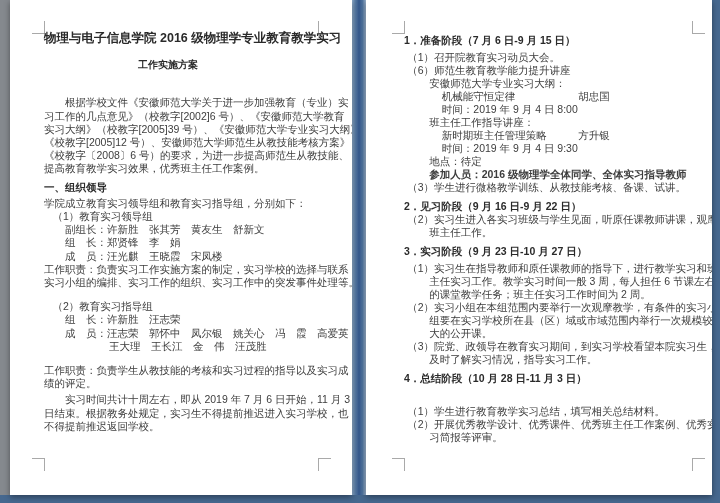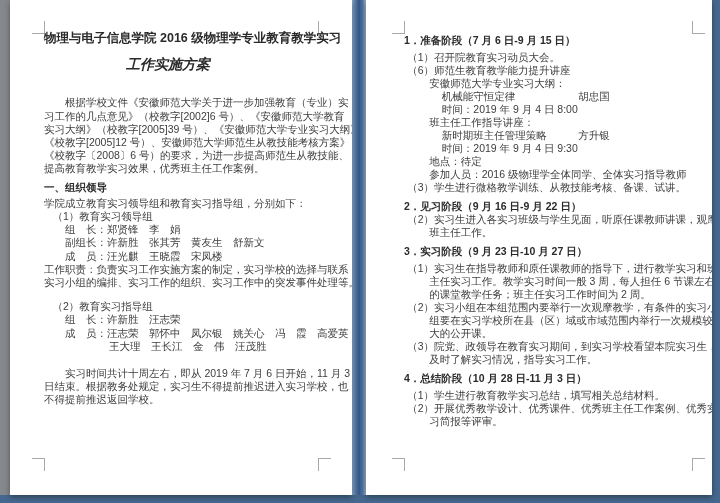--- a/index.html
+++ b/index.html
@@ -41,41 +41,43 @@
 <div class="left-strip"></div>
 <div class="gutter"></div>
 
 <div class="page" id="page1">
   <div class="mk tl"></div>
   <div class="mk tr"></div>
   <div class="mk bl"></div>
   <div class="mk br"></div>
   <div class="textcol" id="p1text">
       <div class="ln bold center" style="margin-top: 6px; font-size: 12.5px;">物理与电子信息学院 2016 级物理学专业教育教学实习</div>
-      <div class="ln bold center" style="margin-top: 13px; font-size: 14px; font-style: italic;">工作实施方案</div>
+      <div class="ln bold center" style="margin-top: 13px; font-size: 10px;">工作实施方案</div>
       <div class="ln" style="padding-left: 2em; margin-top: 25px;">根据学校文件《安徽师范大学关于进一步加强教育（专业）实</div>
       <div class="ln">习工作的几点意见》（校教字[2002]6 号）、《安徽师范大学教育</div>
       <div class="ln">实习大纲》（校教字[2005]39 号）、《安徽师范大学专业实习大纲》</div>
       <div class="ln">《校教字[2005]12 号）、安徽师范大学师范生从教技能考核方案》</div>
       <div class="ln">《校教字〔2008〕6 号）的要求，为进一步提高师范生从教技能、</div>
       <div class="ln">提高教育教学实习效果，优秀班主任工作案例。</div>
       <div class="ln bold" style="margin-top: 5px;">一、组织领导</div>
       <div class="ln" style="margin-top: 3px;">学院成立教育实习领导组和教育实习指导组，分别如下：</div>
       <div class="ln" style="padding-left: 0.8em;">（1）教育实习领导组</div>
+      <div class="ln" style="padding-left: 2em;">副组长：许新胜　张其芳　黄友生　舒新文</div>
       <div class="ln" style="padding-left: 2em;">组　长：郑贤锋　李　娟</div>
-      <div class="ln" style="padding-left: 2em;">副组长：许新胜　张其芳　黄友生　舒新文</div>
       <div class="ln" style="padding-left: 2em;">成　员：汪光麒　王晓霞　宋凤楼</div>
       <div class="ln">工作职责：负责实习工作实施方案的制定，实习学校的选择与联系，</div>
       <div class="ln">实习小组的编排、实习工作的组织、实习工作中的突发事件处理等。</div>
       <div class="ln" style="height: 11px;"></div>
       <div class="ln" style="padding-left: 0.8em;">（2）教育实习指导组</div>
       <div class="ln" style="padding-left: 2em;">组　长：许新胜　汪志荣</div>
       <div class="ln" style="padding-left: 2em;">成　员：汪志荣　郭怀中　凤尔银　姚关心　冯　霞　高爱英</div>
       <div class="ln" style="padding-left: 6.2em;">王大理　王长江　金　伟　汪茂胜</div>
       <div class="ln" style="height: 11px;"></div>
+      <div class="ln">工作职责：负责学生从教技能的考核和实习过程的指导以及实习成</div>
+      <div class="ln">绩的评定。</div>
       <div class="ln" style="padding-left: 2em; margin-top: 3px;">实习时间共计十周左右，即从 2019 年 7 月 6 日开始，11 月 3</div>
       <div class="ln">日结束。根据教务处规定，实习生不得提前推迟进入实习学校，也</div>
       <div class="ln">不得提前推迟返回学校。</div>
     </div>
 </div>
 
 <div class="page" id="page2">
   <div class="mk tl"></div>
   <div class="mk tr"></div>
   <div class="mk bl"></div>
@@ -84,32 +86,32 @@
       <div class="ln bold" style="margin-top: 2px;">1．准备阶段（7 月 6 日-9 月 15 日）</div>
       <div class="ln" style="padding-left: 0.3em; margin-top: 4px;">（1）召开院教育实习动员大会。</div>
       <div class="ln" style="padding-left: 0.3em;">（6）师范生教育教学能力提升讲座</div>
       <div class="ln" style="padding-left: 2.4em;">安徽师范大学专业实习大纲：</div>
       <div class="ln" style="padding-left: 3.6em;">机械能守恒定律　　　　　　胡忠国</div>
       <div class="ln" style="padding-left: 3.6em;">时间：2019 年 9 月 4 日 8:00</div>
       <div class="ln" style="padding-left: 2.4em;">班主任工作指导讲座：</div>
       <div class="ln" style="padding-left: 3.6em;">新时期班主任管理策略　　　方升银</div>
       <div class="ln" style="padding-left: 3.6em;">时间：2019 年 9 月 4 日 9:30</div>
       <div class="ln" style="padding-left: 2.4em;">地点：待定</div>
-      <div class="ln" style="padding-left: 2.4em;">参加人员：2016 级物理学全体同学、全体实习指导教师</div>
+      <div class="ln" style="padding-left: 2.4em; font-weight: bold;">参加人员：2016 级物理学全体同学、全体实习指导教师</div>
       <div class="ln" style="padding-left: 0.3em;">（3）学生进行微格教学训练、从教技能考核、备课、试讲。</div>
       <div class="ln bold" style="margin-top: 6px;">2．见习阶段（9 月 16 日-9 月 22 日）</div>
       <div class="ln" style="padding-left: 0.3em;">（2）实习生进入各实习班级与学生见面，听原任课教师讲课，观摩</div>
       <div class="ln" style="padding-left: 2.4em;">班主任工作。</div>
       <div class="ln bold" style="margin-top: 6px;">3．实习阶段（9 月 23 日-10 月 27 日）</div>
       <div class="ln" style="padding-left: 0.3em; margin-top: 4px;">（1）实习生在指导教师和原任课教师的指导下，进行教学实习和班</div>
       <div class="ln" style="padding-left: 2.4em;">主任实习工作。教学实习时间一般 3 周，每人担任 6 节课左右</div>
       <div class="ln" style="padding-left: 2.4em;">的课堂教学任务；班主任实习工作时间为 2 周。</div>
       <div class="ln" style="padding-left: 0.3em;">（2）实习小组在本组范围内要举行一次观摩教学，有条件的实习小</div>
       <div class="ln" style="padding-left: 2.4em;">组要在实习学校所在县（区）域或市域范围内举行一次规模较</div>
       <div class="ln" style="padding-left: 2.4em;">大的公开课。</div>
       <div class="ln" style="padding-left: 0.3em;">（3）院党、政领导在教育实习期间，到实习学校看望本院实习生，</div>
       <div class="ln" style="padding-left: 2.4em;">及时了解实习情况，指导实习工作。</div>
       <div class="ln bold" style="margin-top: 6px;">4．总结阶段（10 月 28 日-11 月 3 日）</div>
-      <div class="ln" style="padding-left: 0.3em; margin-top: 4px;">（1）学生进行教育教学实习总结，填写相关总结材料。</div>
+      <div class="ln" style="padding-left: 0.3em; margin-top: 20px;">（1）学生进行教育教学实习总结，填写相关总结材料。</div>
       <div class="ln" style="padding-left: 0.3em;">（2）开展优秀教学设计、优秀课件、优秀班主任工作案例、优秀实</div>
       <div class="ln" style="padding-left: 2.4em;">习简报等评审。</div>
     </div>
 </div>
 
 </body></html>

